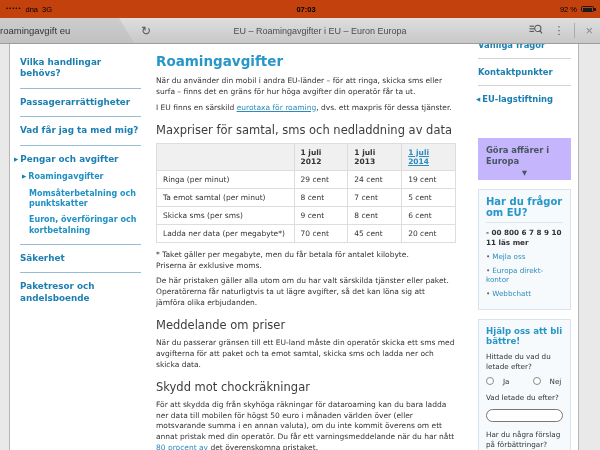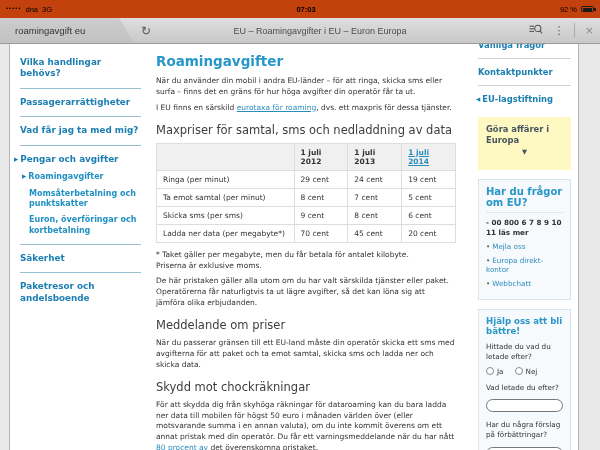--- a/index.html
+++ b/index.html
@@ -16,21 +16,21 @@
   .battery { width:13px; height:6px; border:1px solid #1b1b1b; border-radius:1.5px; position:relative; }
   .battery::after { content:''; position:absolute; right:-2.5px; top:1px; width:1.5px; height:3px; background:#1b1b1b; }
   .battery-fill { position:absolute; top:0.5px; left:0.5px; bottom:0.5px; right:1.5px; background:#1b1b1b; }
 
   
   .toolbar { position:relative; height:26px; background:linear-gradient(#dedede,#c8c8c8);
     border-bottom:1px solid #9c9c9c; font-family:"Liberation Sans",sans-serif; }
   .tab { position:absolute; left:0; top:0; bottom:0; width:134px;
     background:linear-gradient(#cdcdcd,#c1c1c1);
     clip-path:polygon(0 0, 119px 0, 134px 100%, 0 100%);
-    display:flex; align-items:center; padding-left:15px; font-size:9.5px; color:#333; }
+    display:flex; align-items:center; padding-left:0; font-size:9.5px; color:#333; }
   .tb-title { position:absolute; left:150px; right:110px; top:0; height:100%;
     display:flex; align-items:center; justify-content:center; font-size:9px; color:#4c4c4c; }
   .tb-reload { position:absolute; left:141px; top:0; height:100%; display:flex; align-items:center;
     font-size:12px; color:#565656; }
   .tb-tools { position:absolute; right:7px; top:0; height:100%; display:flex; align-items:center; gap:10px; }
   .tb-dots { font-size:11px; color:#565656; letter-spacing:0; }
   .tb-sep { width:1px; height:15px; background:#acacac; }
   .tb-close { font-size:13px; color:#8a8a8a; }
 
   
@@ -56,32 +56,32 @@
   .prices th, .prices td { border:1px solid #ddd; font-size:7.5px; padding:4px 6px; text-align:left; color:#333;margin-left:33px; }
   .prices th { background:#f0f0f0; }
   .prices .c0 { width:46%; }
   .note span { display:block; }
 
   
   .rightnav { flex:1; padding:0 7px 0 10px; }
   .rn-link { font-size:8.4px; font-weight:bold; color:#1c7fb2; margin:8px 0; cursor:pointer; }
   .rn-first { margin-top:-4px; }
   .rn-divider { border-top:1px solid #d2d2d2; margin:7px 0; }
-  .biz-box { background:#fef9c3; margin-top:13px; padding:7px 8px 14px; cursor:pointer; }
+  .biz-box { background:#c4b5fd; margin-top:34px; padding:7px 8px 3px; cursor:pointer; }
   .biz-label { font-size:8.4px; font-weight:bold; color:#47565e; line-height:1.3; }
   .biz-caret { text-align:center; font-size:6.5px; color:#47565e; margin-top:2px; }
   .side-box { background:#f7fafc; border:1px solid #d8e4ec; margin-top:9px; padding:6px 7px; }
   .sb-title { color:#2796c8; font-weight:bold; font-size:10px; padding-bottom:4px;
     border-bottom:1px solid #dde8ee; margin-bottom:5px; }
   .phone-row { font-size:7.2px; font-weight:bold; color:#333; line-height:1.35; margin:3px 0 5px; }
   .link-row { font-size:7.2px; color:#2b8bbd; margin:5px 0; cursor:pointer; }
   .link-row .bullet { color:#666; margin-right:2px; }
   .fb-title { color:#2796c8; font-weight:bold; font-size:8.6px; margin-bottom:6px; }
   .fb-label { font-size:7.2px; color:#333; line-height:1.35; margin:5px 0 3px; }
-  .radio-row { display:flex; align-items:center; gap:3px; font-size:7.2px; color:#333; margin:5px 0 7px; }
+  .radio-row { display:flex; align-items:center; gap:9px; font-size:7.2px; color:#333; margin:5px 0 7px; }
   .radio { width:8px; height:8px; border:1px solid #8b8b8b; border-radius:50%; background:#fff; cursor:pointer; }
   .radio-gap { width:5px; }
   .fb-input { width:100%; height:13px; border:1px solid #777; border-radius:7px; background:#fff; margin-bottom:3px; }
 </style>
 </head>
 <body>
 
 <div class="statusbar">
   <div class="sb-left">
     <span class="sb-dots">•••••</span>

